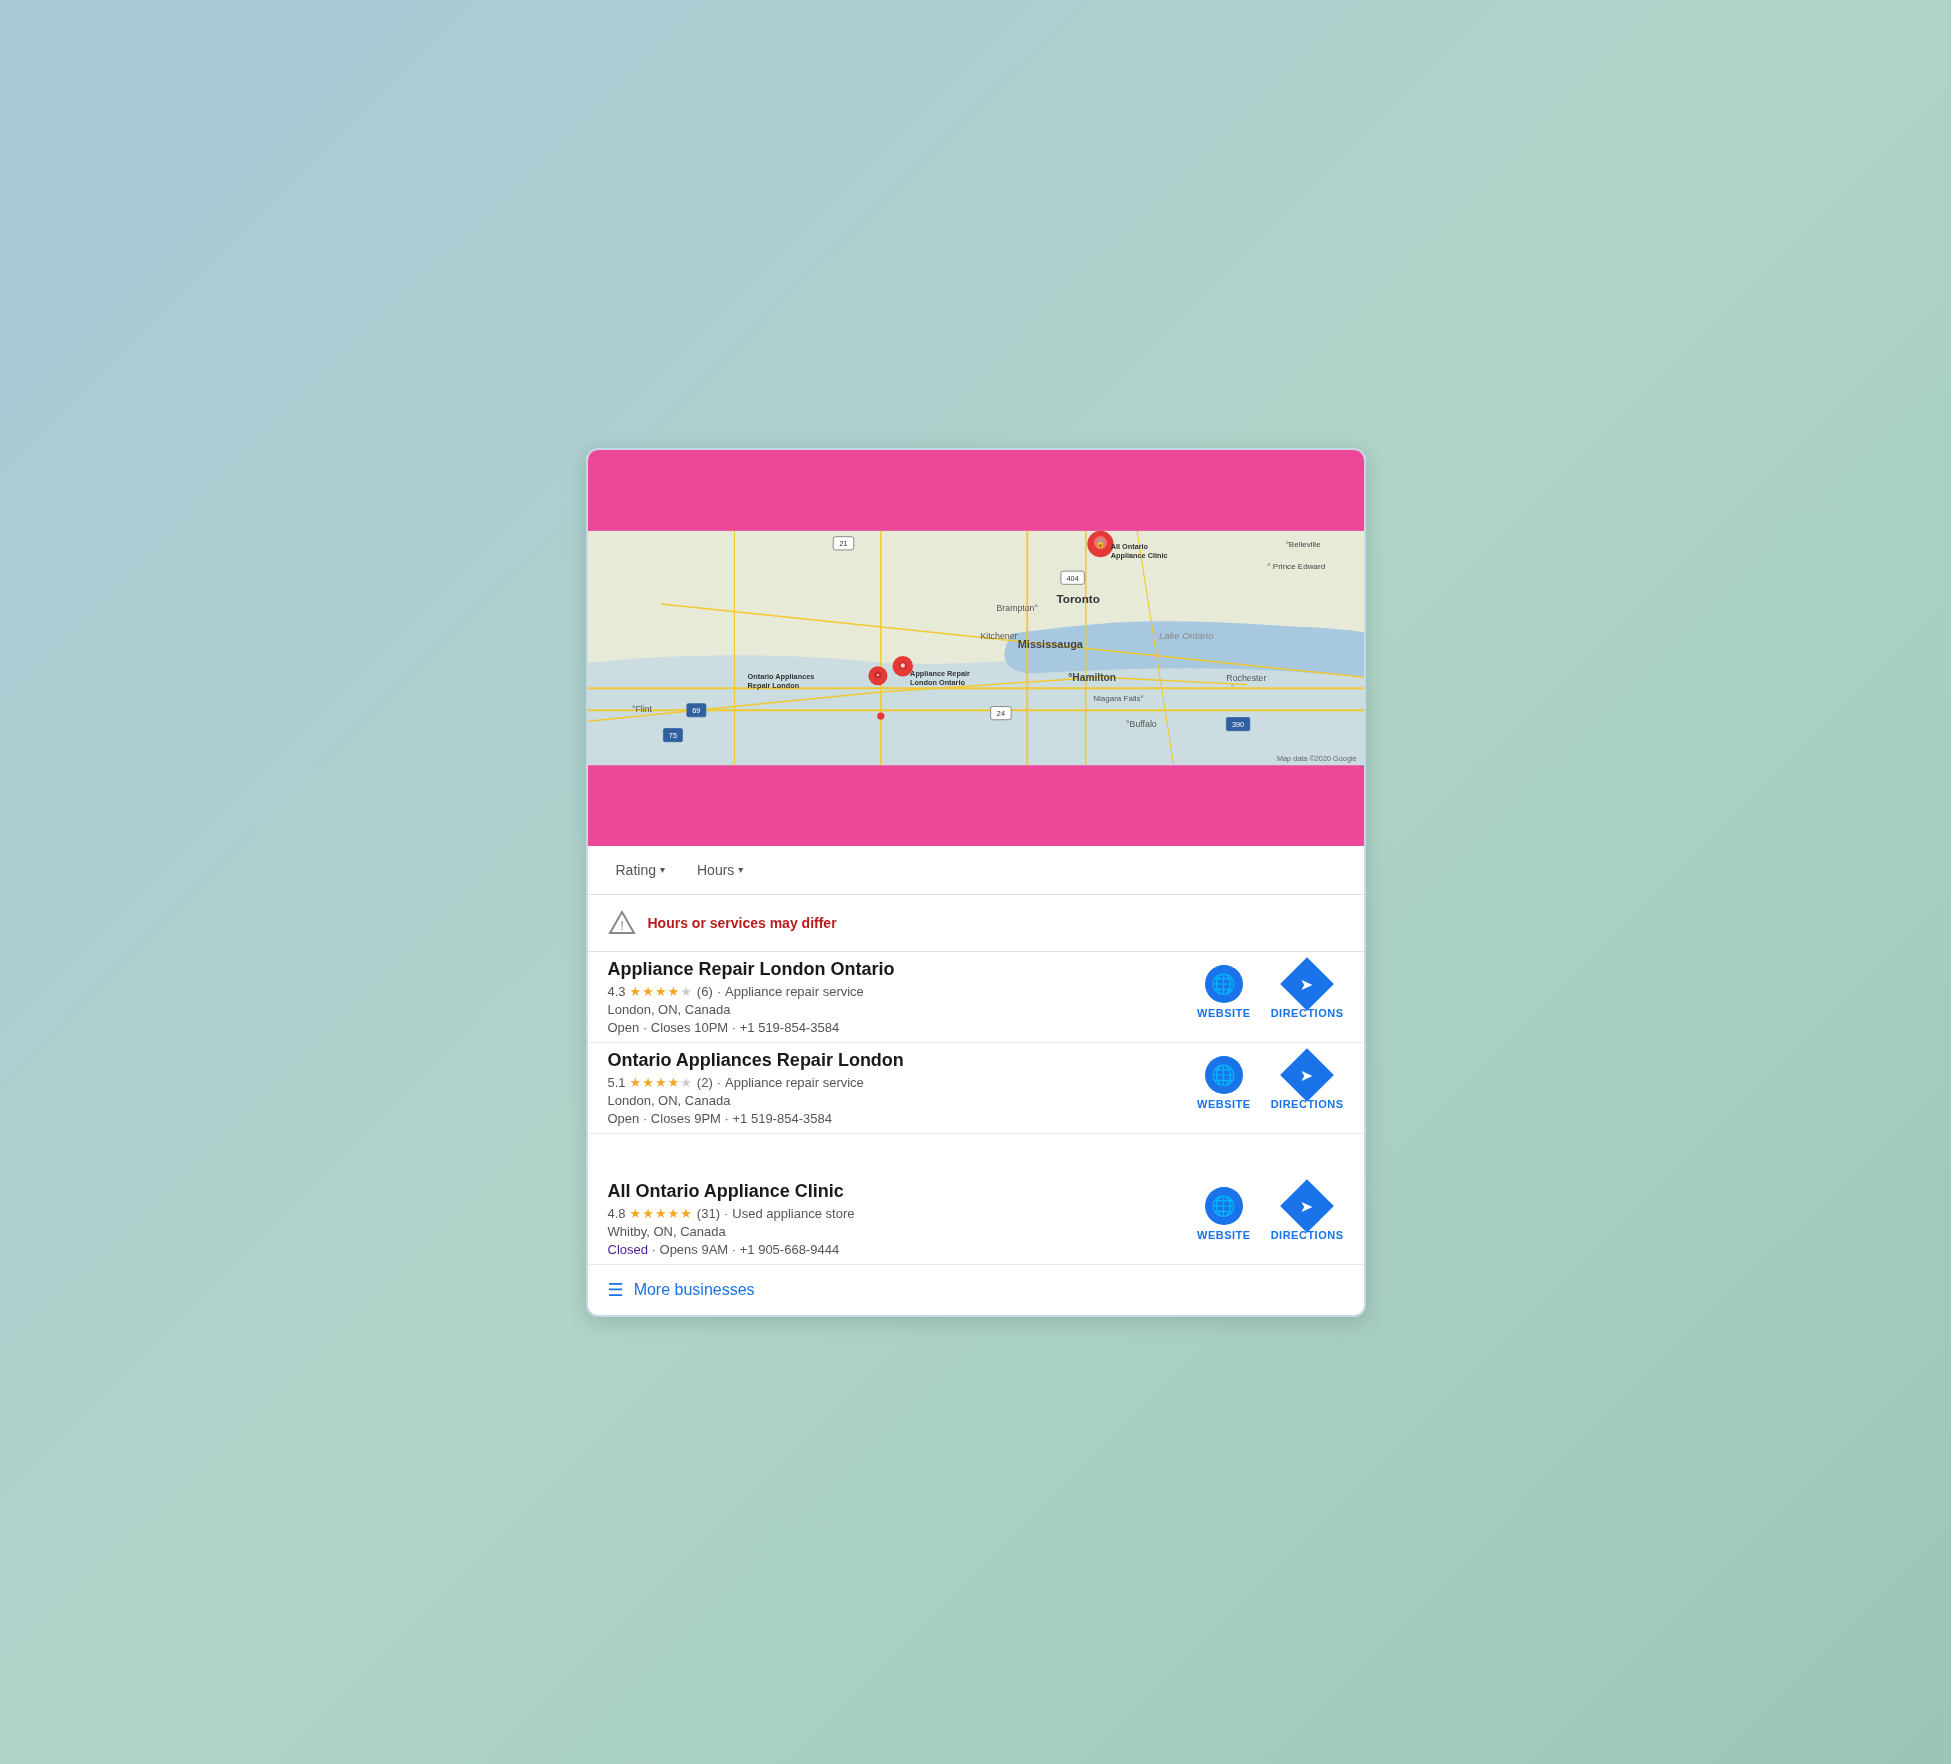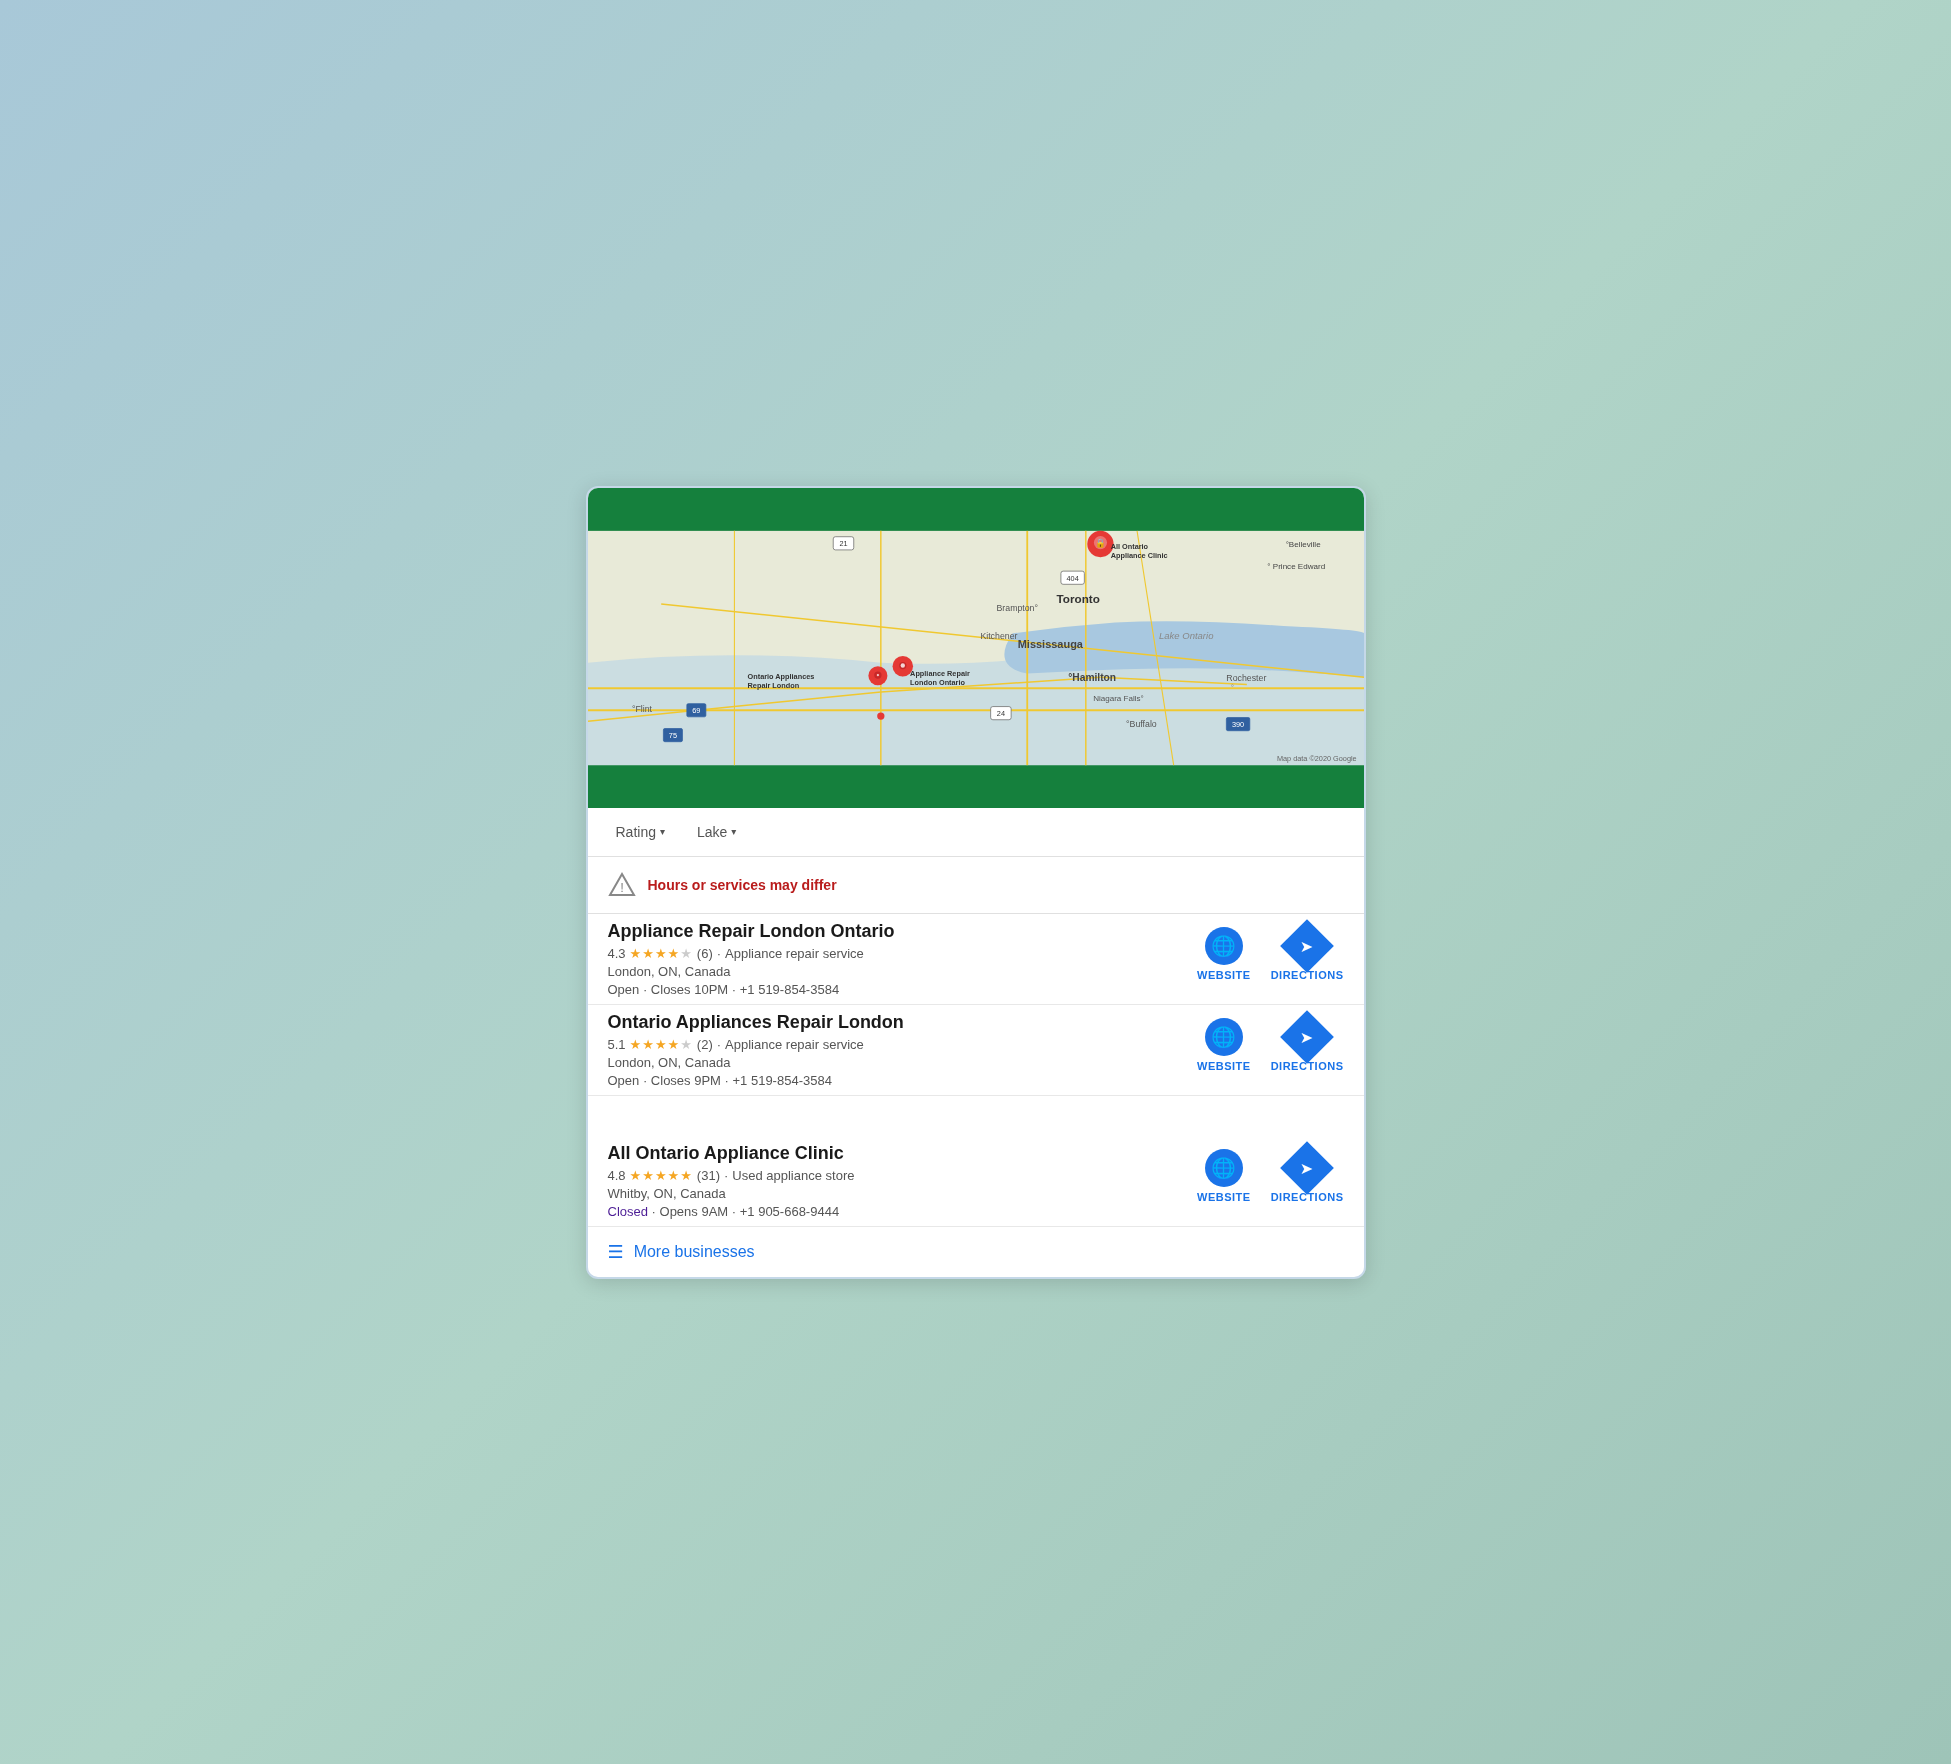--- a/index.html
+++ b/index.html
@@ -16,24 +16,24 @@
       background: #fff;
       border-radius: 12px;
       border: 2px solid #c5d8e8;
       width: 780px;
       overflow: hidden;
       box-shadow: 0 4px 20px rgba(0,0,0,0.15);
     }
     
     .map-container {
       width: 100%;
-      height: 320px;
+      height: 396px;
       position: relative;
       overflow: hidden;
-      background: #15803d;
+      background: #ec4899;
     }
     .map-svg {
       width: 100%;
       height: 100%;
     }
     
     .filters {
       padding: 12px 20px;
       border-bottom: 1px solid #e0e0e0;
       display: flex;
@@ -264,21 +264,21 @@
       <text x="1050" y="314" font-size="10" fill="#666" text-anchor="end" font-family="Arial">Map data ©2020 Google</text>
     </svg>
   </div>
 
   <div class="filters">
     <button class="filter-btn">
       <span>Rating</span>
       <span class="filter-chevron">▾</span>
     </button>
     <button class="filter-btn">
-      <span>Lake</span>
+      <span>Hours</span>
       <span class="filter-chevron">▾</span>
     </button>
   </div>
 
   <div class="warning-banner">
     <svg class="warning-icon" viewBox="0 0 28 28">
       <path d="M14 3 L26 24 L2 24 Z" fill="none" stroke="#888" stroke-width="2"></path>
       <text x="14" y="21" font-size="13" text-anchor="middle" fill="#888">!</text>
     </svg>
     <span class="warning-text">Hours or services may differ</span>

